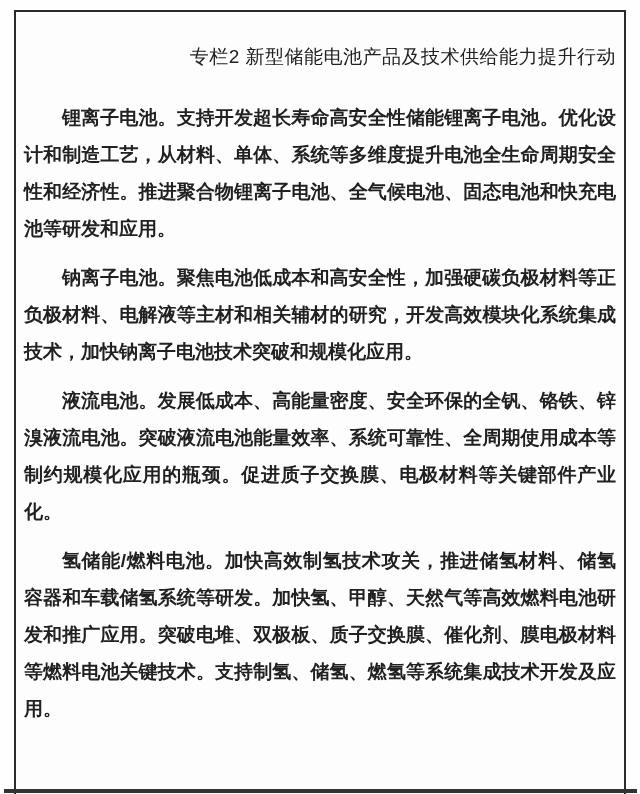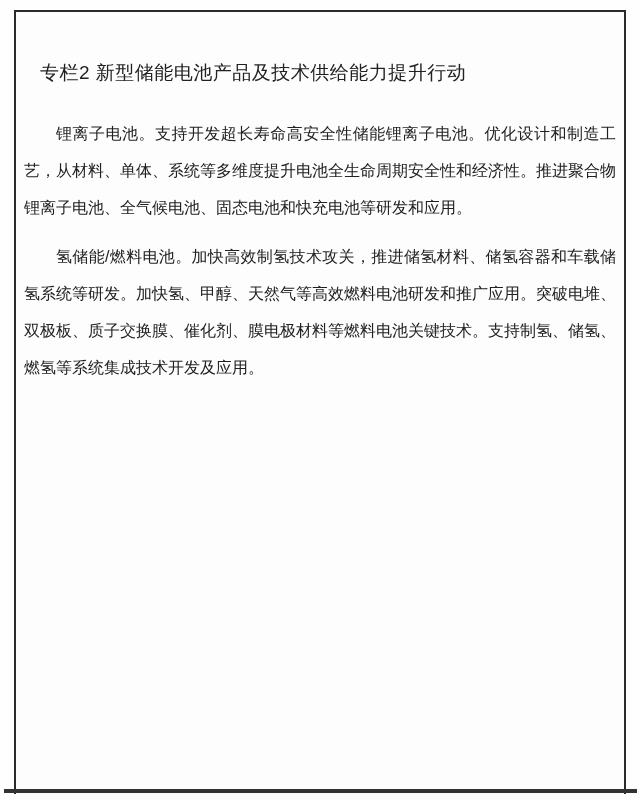--- a/index.html
+++ b/index.html
@@ -24,53 +24,56 @@
     width: 592px;
     height: 1000px; 
     border: 2px solid #2b2b2b;
     border-bottom: none;
     background: #fdfdfd;
     padding: 26px 8px 0 8px;
     box-sizing: content-box;
     color: #212121;
   }
   .panel-title {
-    margin: 16px;
+    margin: 0;
     font-size: 19px;
     line-height: 37px;
     font-weight: 500;
-    text-align: left;
+    text-align: right;
     color: #212121;
     letter-spacing: 0.5px;
   }
   .para {
     margin: 12px 0 0 0;
-    font-size: 16px;
+    font-size: 19px;
     line-height: 37px;
     text-align: justify;
     text-indent: 2em;
     color: #212121;
     word-break: break-all;
     line-break: strict;
+    font-weight: bold;
   }
   .para.first {
     margin-top: 24px;
   }
   .bottom-crop-bar {
     position: absolute;
     left: 4px;
     right: 3px;
     bottom: 1px;
     height: 4px;
     background: #333333;
   }
 </style>
 </head>
 <body>
 
 <div class="page">
   <div class="panel">
     <h2 class="panel-title">专栏2 新型储能电池产品及技术供给能力提升行动</h2>
     <p class="para first">锂离子电池。支持开发超长寿命高安全性储能锂离子电池。优化设计和制造工艺，从材料、单体、系统等多维度提升电池全生命周期安全性和经济性。推进聚合物锂离子电池、全气候电池、固态电池和快充电池等研发和应用。</p>
+    <p class="para">钠离子电池。聚焦电池低成本和高安全性，加强硬碳负极材料等正负极材料、电解液等主材和相关辅材的研究，开发高效模块化系统集成技术，加快钠离子电池技术突破和规模化应用。</p>
+    <p class="para">液流电池。发展低成本、高能量密度、安全环保的全钒、铬铁、锌溴液流电池。突破液流电池能量效率、系统可靠性、全周期使用成本等制约规模化应用的瓶颈。促进质子交换膜、电极材料等关键部件产业化。</p>
     <p class="para">氢储能/燃料电池。加快高效制氢技术攻关，推进储氢材料、储氢容器和车载储氢系统等研发。加快氢、甲醇、天然气等高效燃料电池研发和推广应用。突破电堆、双极板、质子交换膜、催化剂、膜电极材料等燃料电池关键技术。支持制氢、储氢、燃氢等系统集成技术开发及应用。</p>
   </div>
   <div class="bottom-crop-bar"></div>
 </div>
 
 </body></html>

